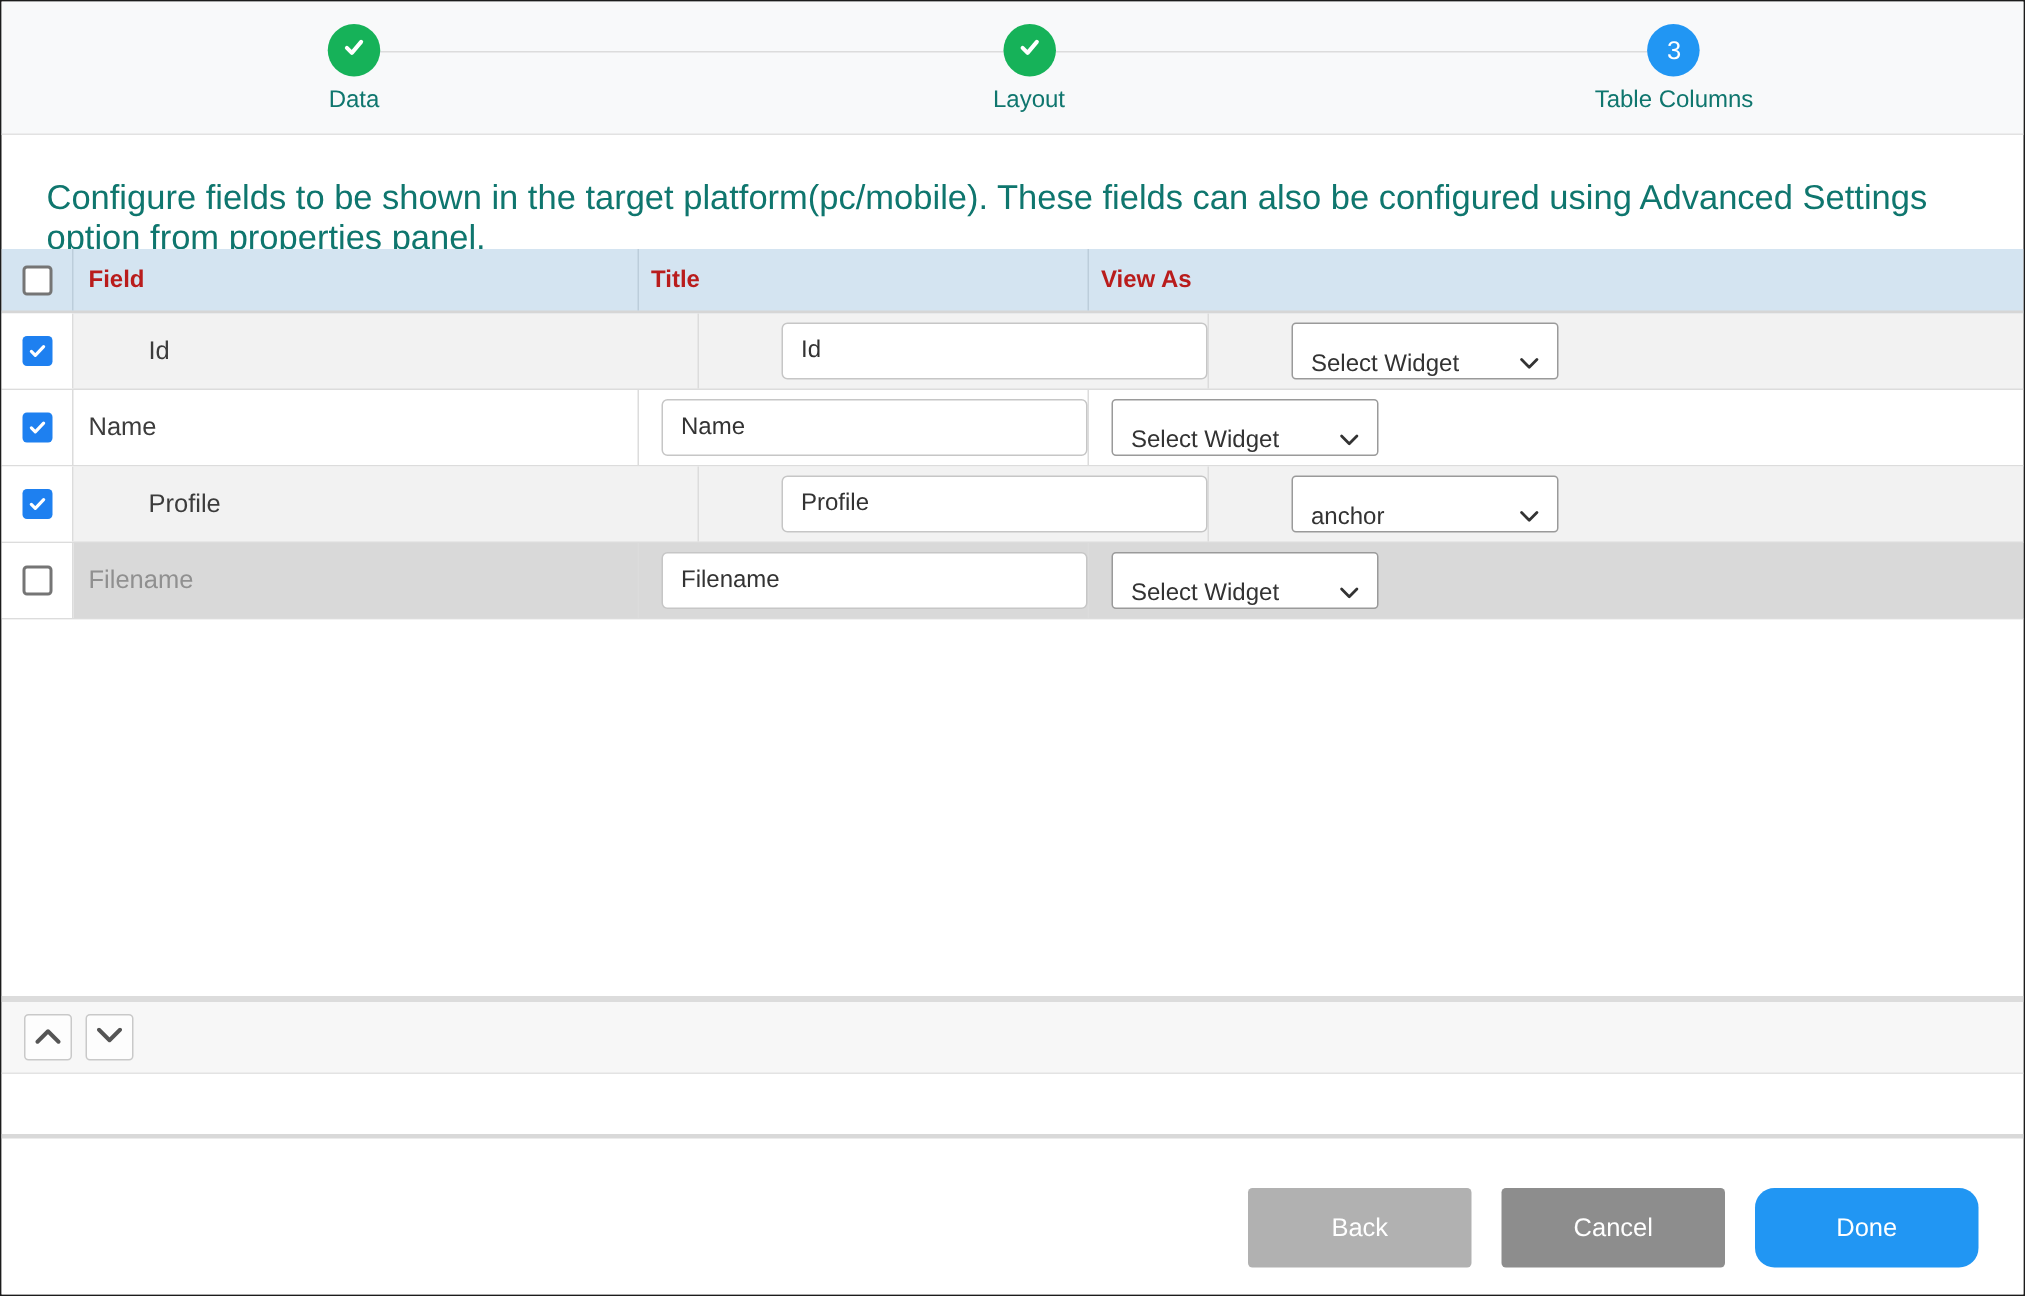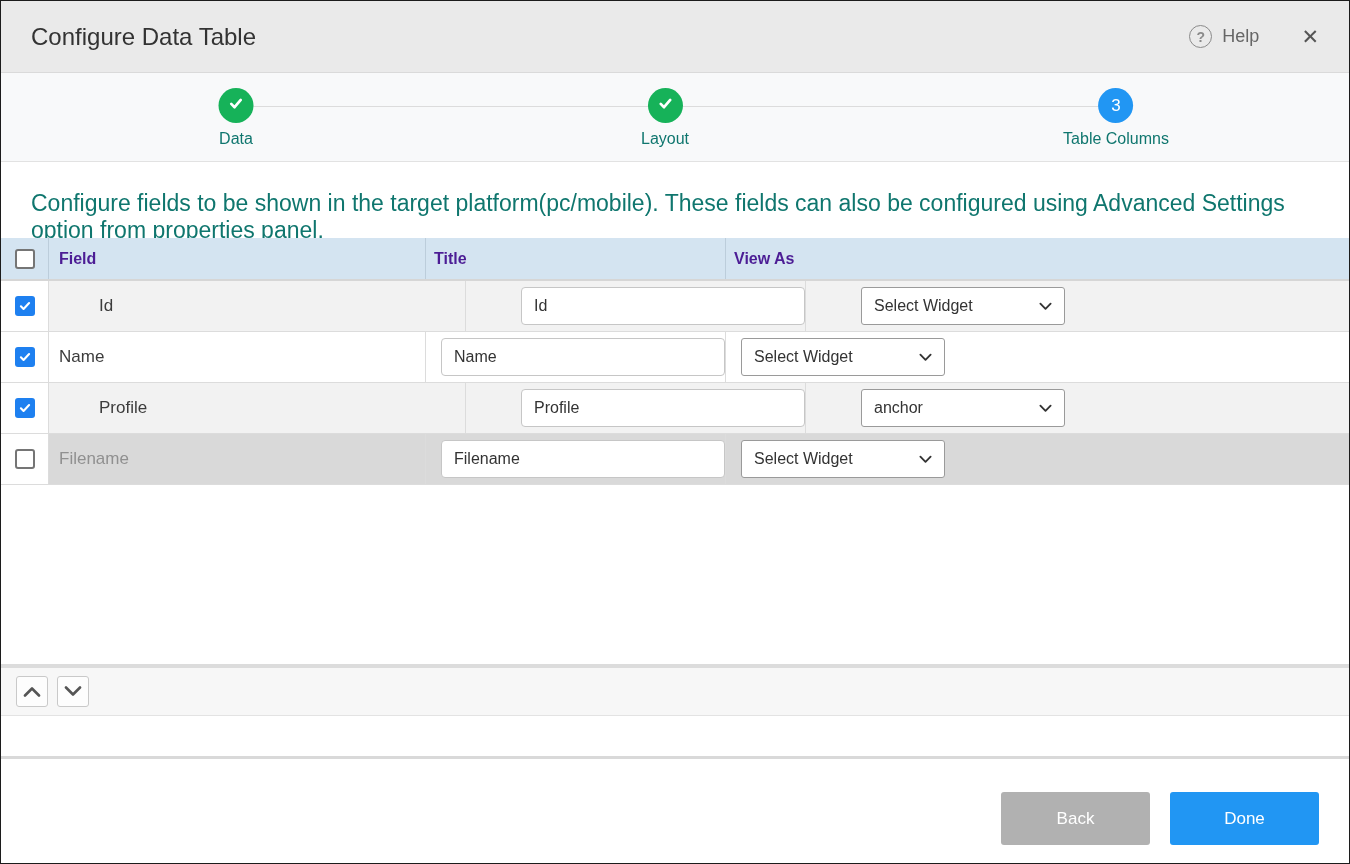--- a/index.html
+++ b/index.html
@@ -33,40 +33,40 @@
   
   .stepper {
     height: 89px; flex: none; position: relative;
     background: #f8f9fa; border-bottom: 1px solid #e2e2e2;
   }
   .step-line {
     position: absolute; top: 104px; left: 235px; width: 880px; height: 1px;
     background: #dcdcdc; top: 33px;
   }
   .step { position: absolute; top: 15px; transform: translateX(-50%); text-align: center; z-index: 1; }
-  .step-1 { left: 235px; } .step-2 { left: 664px; } .step-3 { left: 1115px; }
+  .step-1 { left: 235px; } .step-2 { left: 685px; } .step-3 { left: 1115px; }
   .step-circle {
     width: 35px; height: 35px; border-radius: 50%; margin: 0 auto;
     display: flex; align-items: center; justify-content: center;
   }
   .step-circle.complete { background: #16b259; }
   .step-circle.current { background: #2196f3; color: #fff; font-size: 17px; }
   .step-label { margin-top: 7px; font-size: 16px; color: #0f766e; white-space: nowrap; }
 
   
   .desc-area { height: 76px; flex: none; padding: 28px 30px 0 30px; }
   .desc-area p { color: #0f766e; font-size: 23px; }
 
   
   .thead {
     height: 43px; flex: none; background: #d4e4f1;
     display: flex; align-items: stretch; border-bottom: 2px solid #d6d6d6;
   }
   .thead .cell {
-    display: flex; align-items: center; font-size: 16px; font-weight: bold; color: #4c1d95;
+    display: flex; align-items: center; font-size: 16px; font-weight: bold; color: #b91c1c;
     border-right: 1px solid #bccddb;
   }
   .thead .cell:last-child { border-right: none; }
   .col-check { width: 48px; flex: none; justify-content: center; }
   .col-field { width: 377px; flex: none; padding-left: 10px; }
   .col-title { width: 300px; flex: none; padding-left: 8px; }
   .col-viewas { flex: 1; padding-left: 8px; }
 
   .trow {
     height: 51px; flex: none; display: flex; align-items: stretch;
@@ -89,23 +89,23 @@
   .checkbox svg { display: none; }
   .checkbox.checked svg { display: block; }
 
   .title-input {
     width: 288px; height: 38px; margin-left: 7px;
     border: 1px solid #c6c6c6; border-radius: 4px;
     padding: 0 12px; font-size: 16px; color: #333;
     font-family: "Liberation Sans", sans-serif; background: #fff; outline: none;
   }
   .dropdown {
-    width: 204px; height: 38px; margin-left: 7px;
+    width: 178px; height: 38px; margin-left: 7px;
     border: 1px solid #9a9a9a; border-radius: 3px; background: #fff;
-    display: flex; align-items: center; justify-content: space-between;
+    display: flex; align-items: flex-end; justify-content: space-between;
     padding: 0 12px; font-size: 16px; color: #333; cursor: pointer;
   }
 
   .table-empty { flex: 1; background: #fff; }
 
   
   .move-strip {
     height: 52px; flex: none; background: #f7f7f7;
     border-top: 4px solid #dcdcdc; border-bottom: 1px solid #e3e3e3;
     display: flex; align-items: center; padding-left: 15px;
@@ -125,35 +125,27 @@
     display: flex; justify-content: flex-end; align-items: flex-start;
     padding: 33px 30px 0 0;
   }
   .btn {
     height: 53px; min-width: 149px; border: none; border-radius: 3px;
     color: #fff; font-size: 17px; font-family: "Liberation Sans", sans-serif;
     cursor: pointer; margin-left: 20px;
   }
   .btn-back { background: #b1b1b1; }
   .btn-cancel { background: #8d8d8d; }
-  .btn-done { background: #2196f3; }
+  .btn-done { background: #2196f3; border-radius: 13px; }
 </style>
 </head>
 <body>
 
 <div class="dialog">
 
-  <div class="titlebar">
-    <div class="title">Configure Data Table</div>
-    <div class="right">
-      <div class="help-icon">?</div>
-      <div class="help-label">Help</div>
-      <div class="close-x">✕</div>
-    </div>
-  </div>
 
   <div class="stepper">
     <div class="step-line"></div>
     <div class="step step-1">
       <div class="step-circle complete">
         <span>
           <svg width="19" height="19" viewBox="0 0 24 24">
               <path d="M6 12.5l4.2 4.2L18 7.5" stroke="#fff" stroke-width="3.4" fill="none" stroke-linecap="round" stroke-linejoin="round"></path>
             </svg>
         </span>
@@ -311,16 +303,17 @@
             <path d="M2 1.5l7 7 7-7" stroke="#555" stroke-width="2.6" fill="none" stroke-linecap="round" stroke-linejoin="round"></path>
           </svg>
       </span>
     </div>
   </div>
 
   <div class="footer-gap"></div>
 
   <div class="footer">
     <button class="btn btn-back">Back</button>
+    <button class="btn btn-cancel">Cancel</button>
     <button class="btn btn-done">Done</button>
   </div>
 
 </div>
 
 </body></html>

